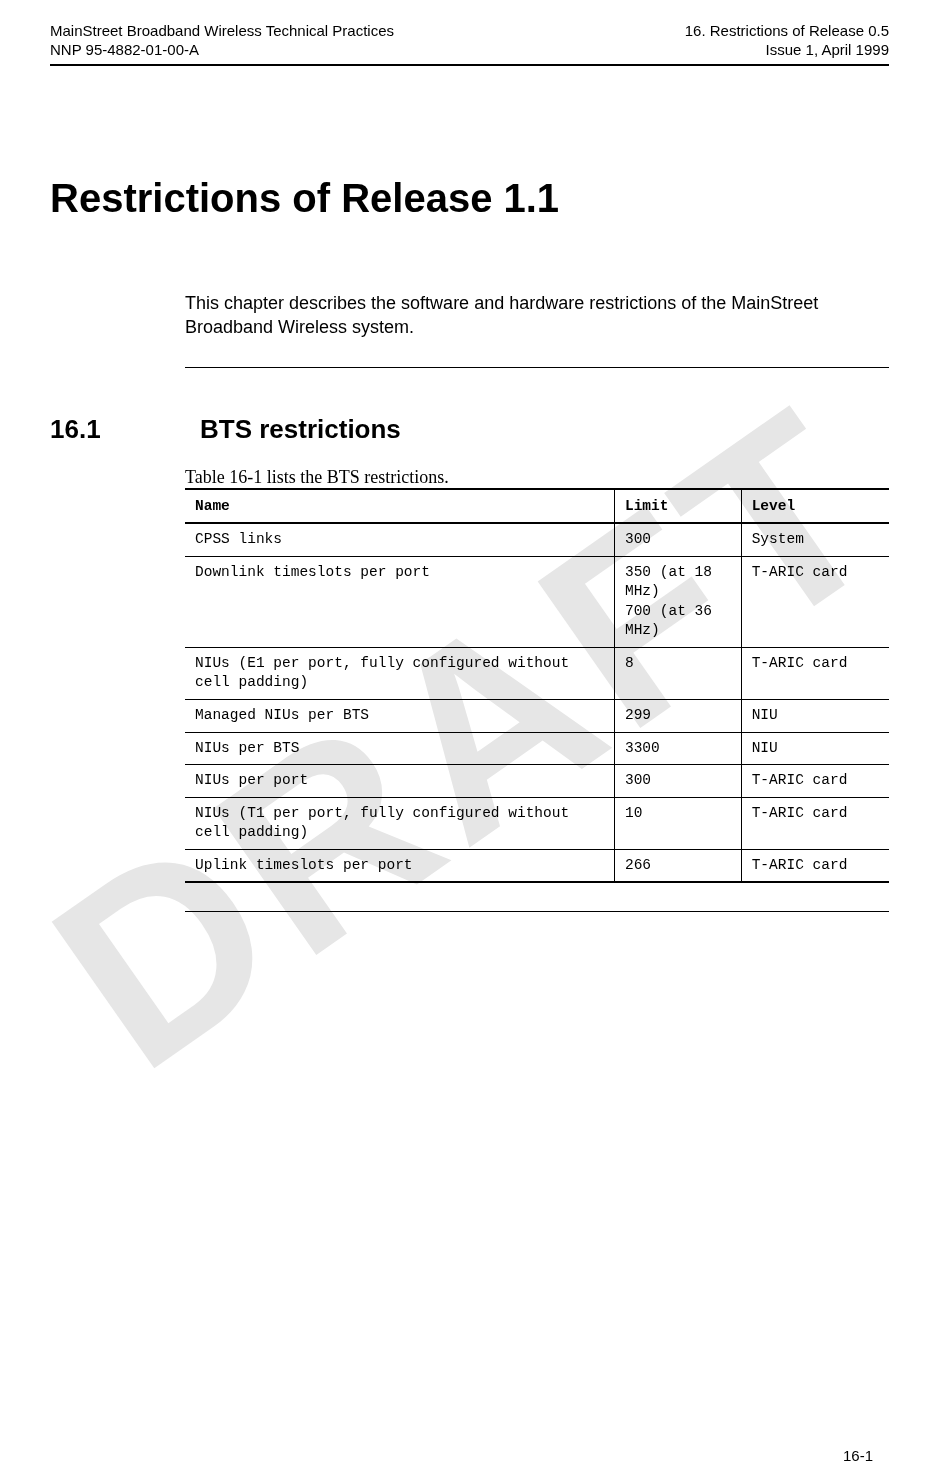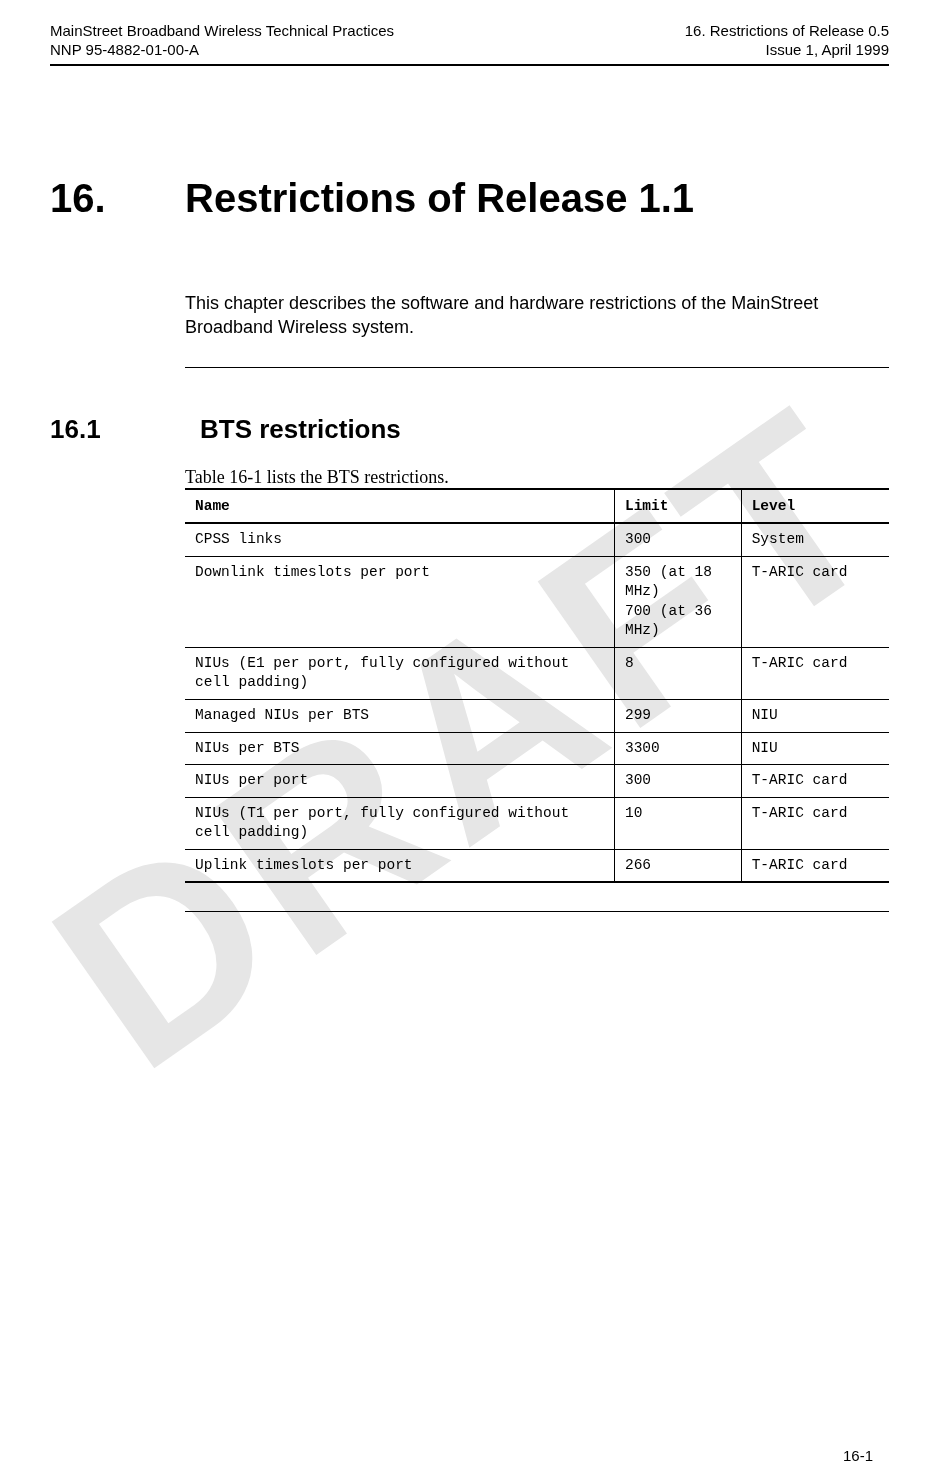--- a/index.html
+++ b/index.html
@@ -163,21 +163,20 @@
       <div>NNP 95-4882-01-00-A</div>
     </div>
     <div class="right">
       <div>16. Restrictions of Release 0.5</div>
       <div>Issue 1, April 1999</div>
     </div>
   </div>
   <hr class="hrule">
 
   <div class="chap-row">
-    <div class="chap-num">16.</div>
     <div class="chap-title">Restrictions of Release 1.1</div>
   </div>
 
   <div class="body-indent intro">This chapter describes the software and hardware restrictions of the MainStreet Broadband Wireless system.</div>
 
   <div class="body-indent">
     <hr class="sec-rule">
   </div>
 
   <div class="sec-row">

